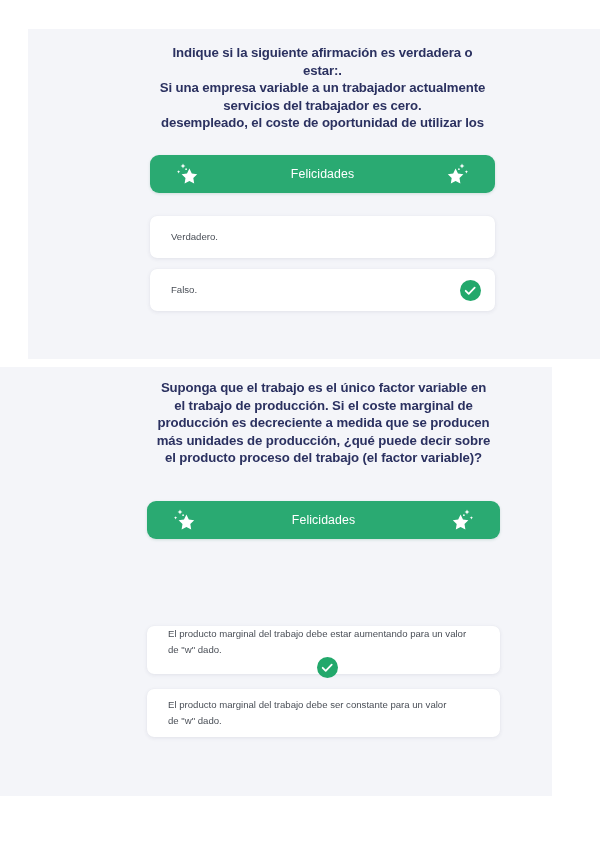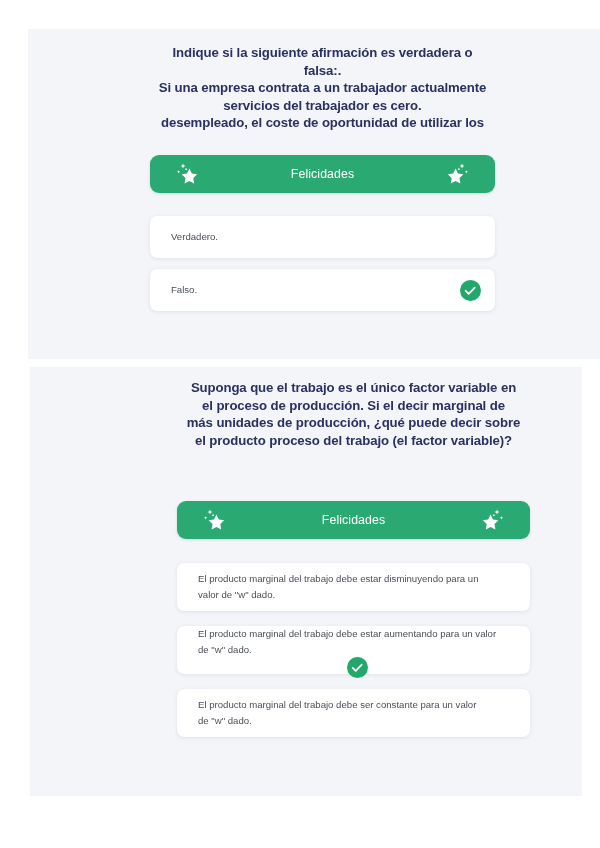--- a/index.html
+++ b/index.html
@@ -31,21 +31,20 @@
     top: 29px;
     width: 577px;
     height: 330px;
   }
 
   .panel-2 {
     left: 0px;
     top: 367px;
     width: 552px;
     height: 429px;
-    margin-left: 30px;
   }
 
   .panel-inner {
     position: relative;
     width: 100%;
     height: 100%;
   }
 
   
   .question {
@@ -165,22 +164,22 @@
 </head>
 <body>
 
 <div class="page">
 
   <section class="panel panel-1">
     <div class="panel-inner">
 
       <div class="question">
         <span class="qline">Indique si la siguiente afirmación es verdadera o</span>
-        <span class="qline">falsa:.</span>
-        <span class="qline">Si una empresa contrata a un trabajador actualmente</span>
+        <span class="qline">estar:.</span>
+        <span class="qline">Si una empresa variable a un trabajador actualmente</span>
         <span class="qline">servicios del trabajador es cero.</span>
         <span class="qline">desempleado, el coste de oportunidad de utilizar los</span>
       </div>
 
       <div class="banner">
         <span class="stars">
           <svg viewBox="0 0 34 30" width="34" height="30" aria-hidden="true">
             <path fill="#ffffff" d="M17.4 9.6l2.4 4.9 5.4 0.8-3.9 3.8 0.9 5.4-4.8-2.5-4.8 2.5 0.9-5.4-3.9-3.8 5.4-0.8z"></path>
             <path fill="#ffffff" d="M11.0 4.4l0.75 1.75 1.75 0.75-1.75 0.75-0.75 1.75-0.75-1.75-1.75-0.75 1.75-0.75z"></path>
             <path fill="#ffffff" d="M6.6 11.2l0.5 1.15 1.15 0.5-1.15 0.5-0.5 1.15-0.5-1.15-1.15-0.5 1.15-0.5z"></path>
@@ -219,21 +218,22 @@
       </div>
 
     </div>
   </section>
 
   <section class="panel panel-2">
     <div class="panel-inner">
 
       <div class="question">
         <span class="qline">Suponga que el trabajo es el único factor variable en</span>
-        <span class="qline">el proceso de producción. Si el decir marginal de</span>
+        <span class="qline">el trabajo de producción. Si el coste marginal de</span>
+        <span class="qline">producción es decreciente a medida que se producen</span>
         <span class="qline">más unidades de producción, ¿qué puede decir sobre</span>
         <span class="qline">el producto proceso del trabajo (el factor variable)?</span>
       </div>
 
       <div class="banner">
         <span class="stars">
           <svg viewBox="0 0 34 30" width="34" height="30" aria-hidden="true">
             <path fill="#ffffff" d="M17.4 9.6l2.4 4.9 5.4 0.8-3.9 3.8 0.9 5.4-4.8-2.5-4.8 2.5 0.9-5.4-3.9-3.8 5.4-0.8z"></path>
             <path fill="#ffffff" d="M11.0 4.4l0.75 1.75 1.75 0.75-1.75 0.75-0.75 1.75-0.75-1.75-1.75-0.75 1.75-0.75z"></path>
             <path fill="#ffffff" d="M6.6 11.2l0.5 1.15 1.15 0.5-1.15 0.5-0.5 1.15-0.5-1.15-1.15-0.5 1.15-0.5z"></path>
@@ -246,28 +246,20 @@
             <g transform="translate(34,0) scale(-1,1)">
               <path fill="#ffffff" d="M17.4 9.6l2.4 4.9 5.4 0.8-3.9 3.8 0.9 5.4-4.8-2.5-4.8 2.5 0.9-5.4-3.9-3.8 5.4-0.8z"></path>
               <path fill="#ffffff" d="M11.0 4.4l0.75 1.75 1.75 0.75-1.75 0.75-0.75 1.75-0.75-1.75-1.75-0.75 1.75-0.75z"></path>
               <path fill="#ffffff" d="M6.6 11.2l0.5 1.15 1.15 0.5-1.15 0.5-0.5 1.15-0.5-1.15-1.15-0.5 1.15-0.5z"></path>
               <circle fill="#ffffff" cx="14.1" cy="10.2" r="0.85"></circle>
             </g>
           </svg>
         </span>
       </div>
 
-      <div class="option option-0">
-        <span class="option-text">El producto marginal del trabajo debe estar disminuyendo para un valor de "w" dado.</span>
-        <span class="check-badge hidden">
-          <svg viewBox="0 0 21 21" width="21" height="21" aria-hidden="true">
-            <path d="M5.7 10.8l3.0 3.0 6.0-6.2" fill="none" stroke="#ffffff" stroke-width="1.8" stroke-linecap="round" stroke-linejoin="round"></path>
-          </svg>
-        </span>
-      </div>
 
       <div class="option option-1">
         <span class="option-text">El producto marginal del trabajo debe estar aumentando para un valor de "w" dado.</span>
         <span class="check-badge">
           <svg viewBox="0 0 21 21" width="21" height="21" aria-hidden="true">
             <path d="M5.7 10.8l3.0 3.0 6.0-6.2" fill="none" stroke="#ffffff" stroke-width="1.8" stroke-linecap="round" stroke-linejoin="round"></path>
           </svg>
         </span>
       </div>
 

